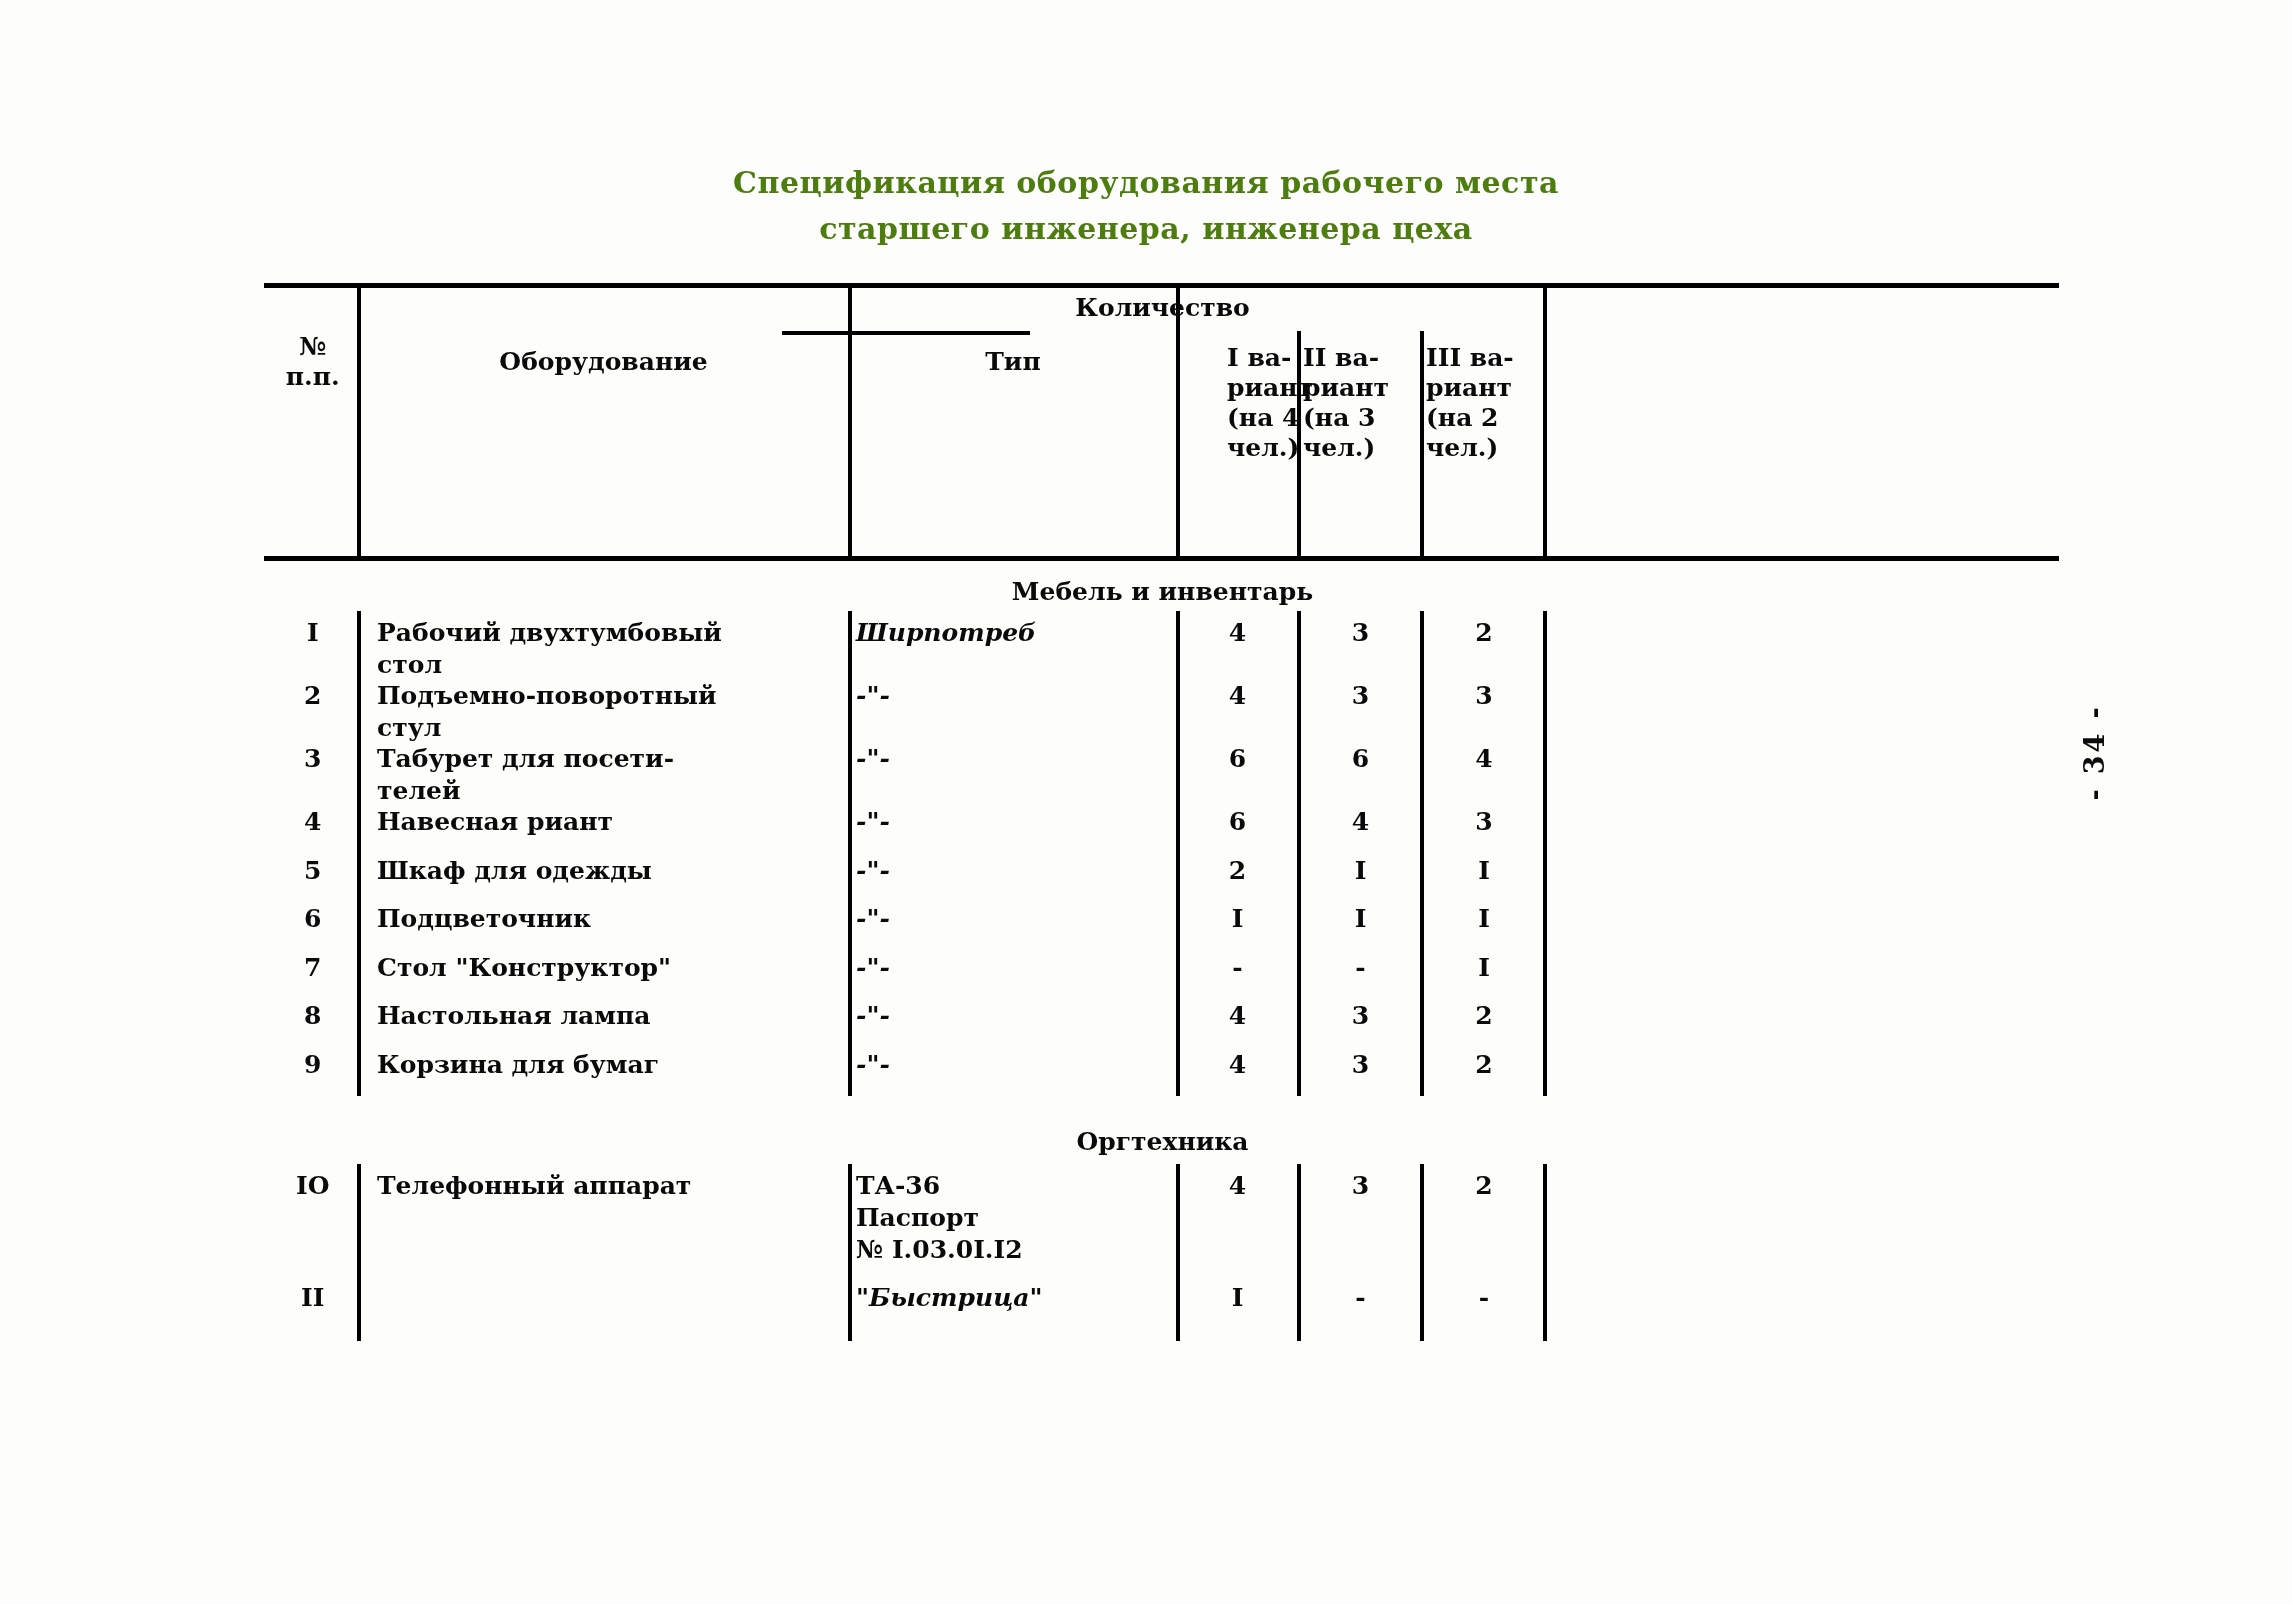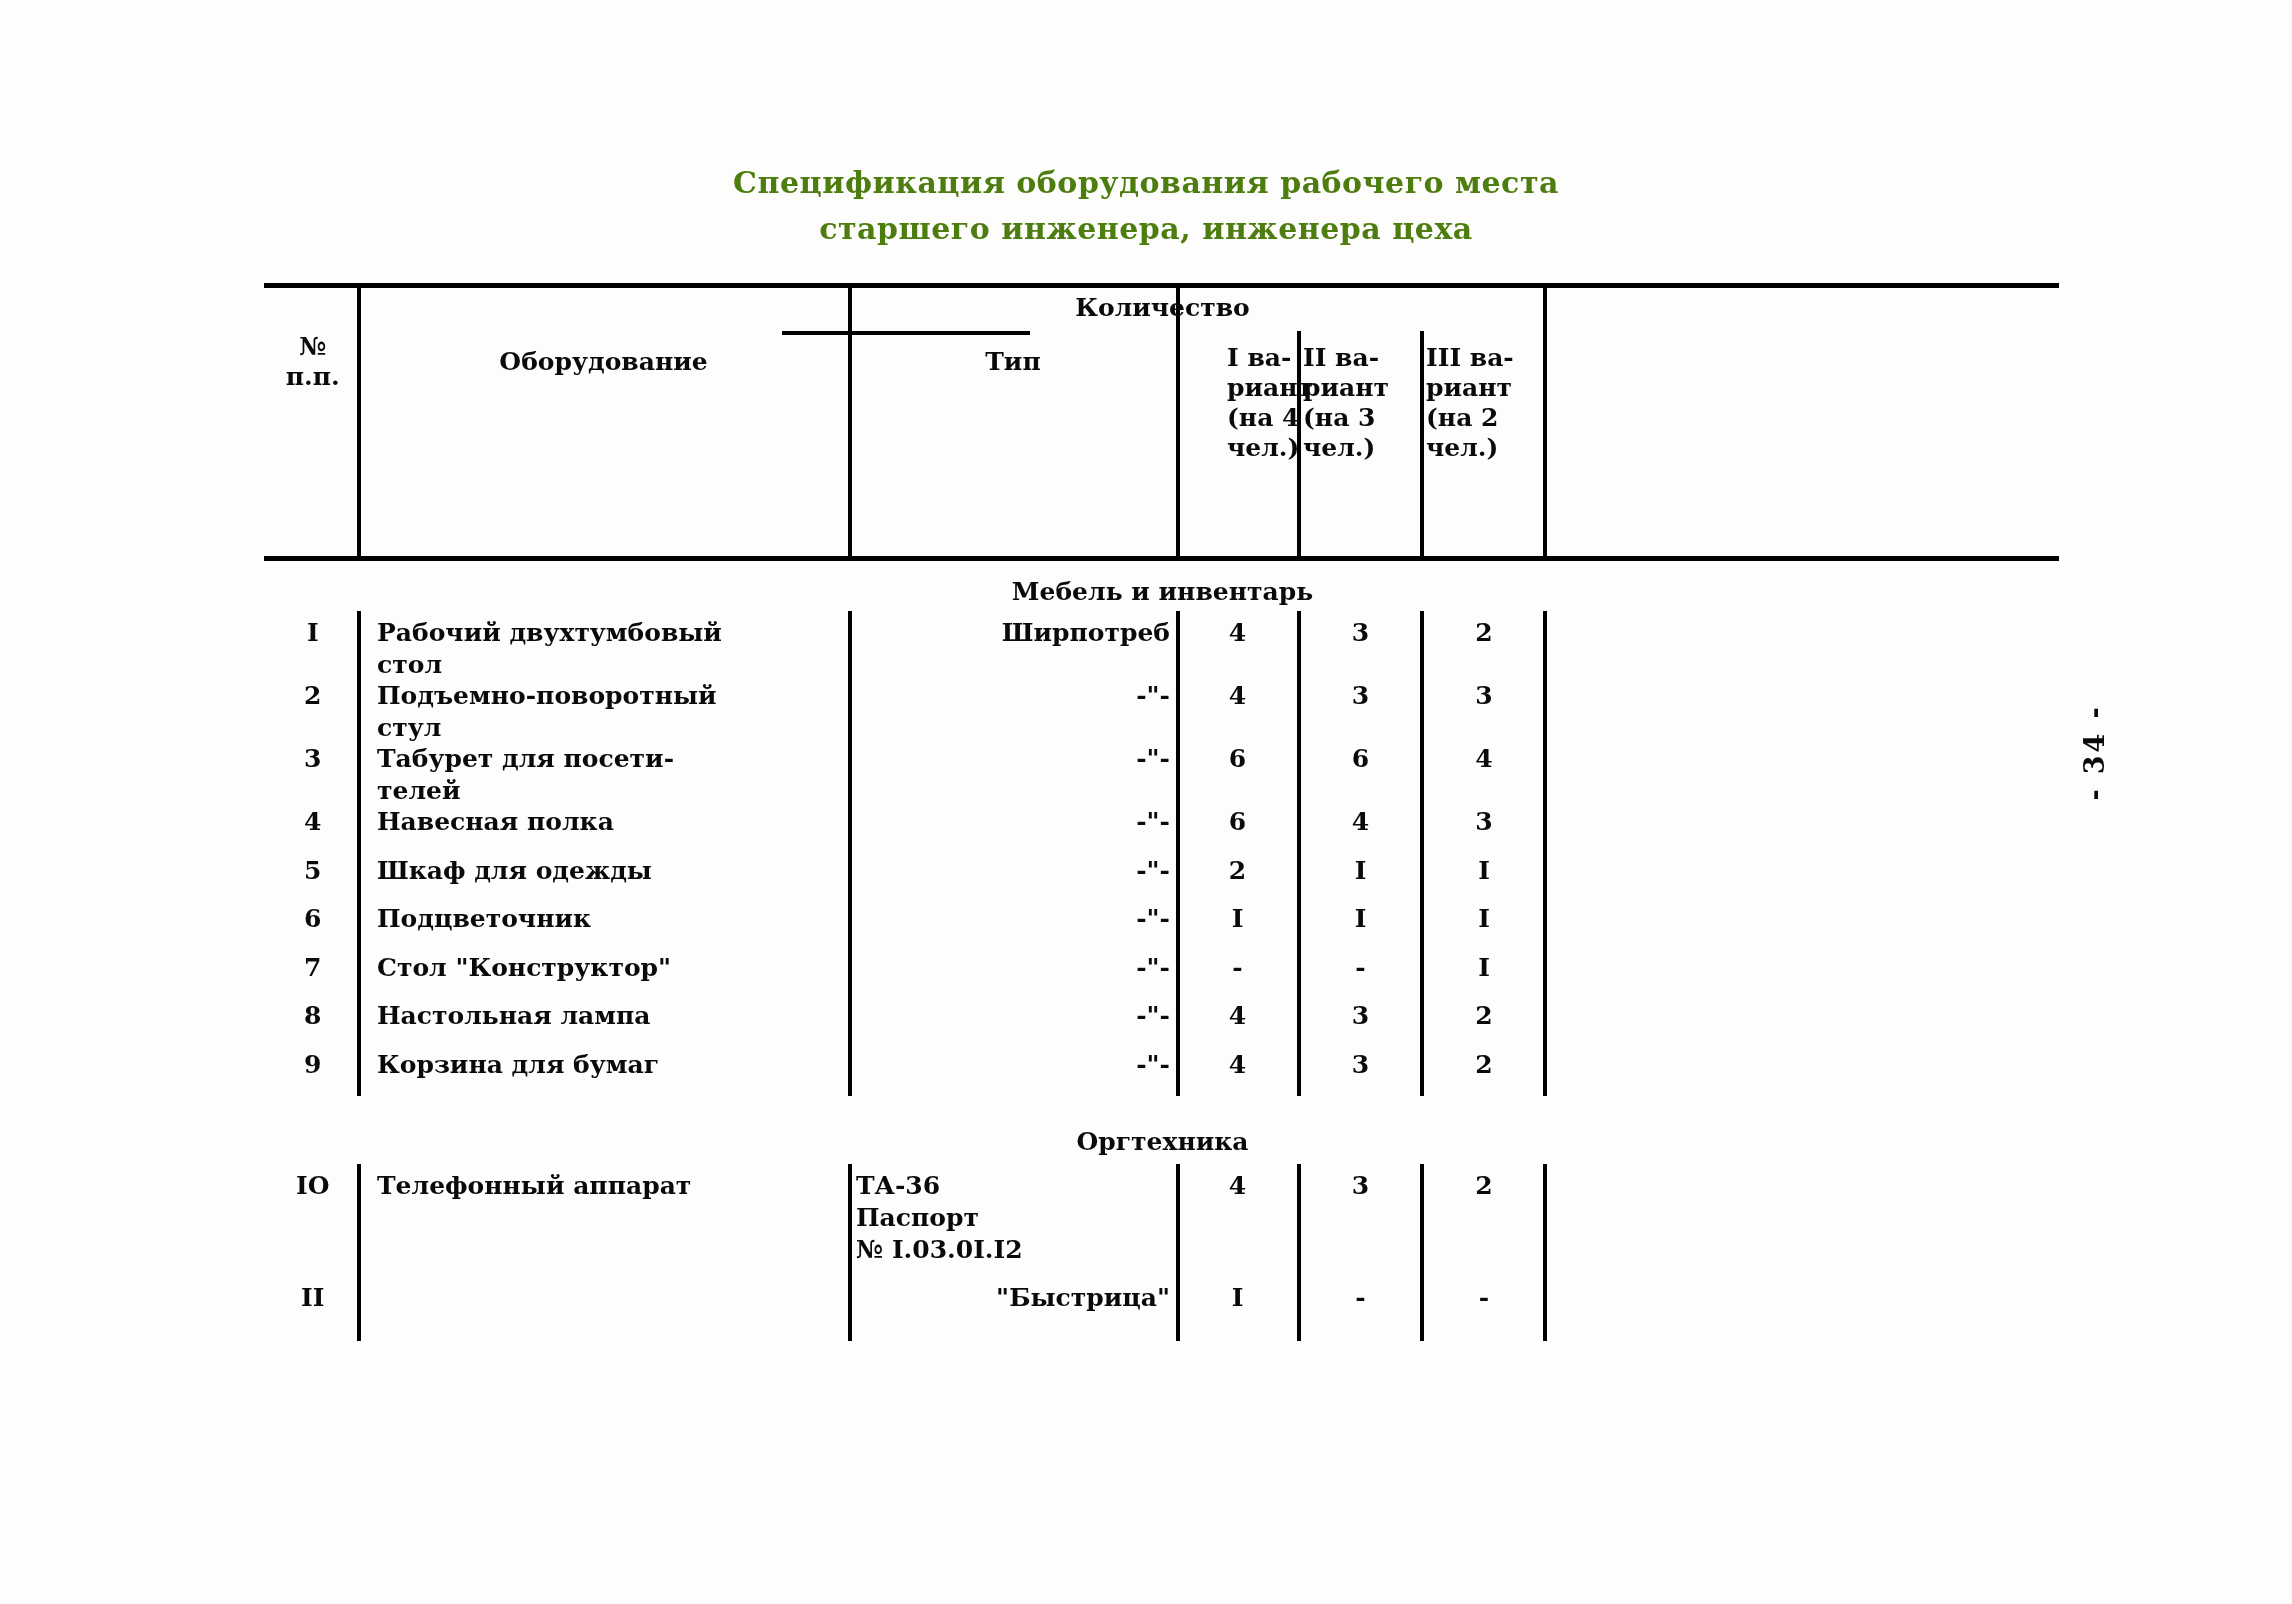--- a/index.html
+++ b/index.html
@@ -90,21 +90,21 @@
     position: absolute;
     font-family: "DejaVu Serif", "Liberation Serif", serif;
     font-weight: bold;
     font-size: 25px;
     line-height: 32px;
     color: #0a0a0a;
     white-space: pre-line;
   }
   .cell.num { text-align: center; }
   .cell.name { text-align: left; }
-  .cell.type { text-align: right; }
+  .cell.type { text-align: left; font-style: italic; }
   .cell.qty { text-align: center; }
 
   
   #page-number {
     position: absolute;
     left: 2026px;
     top: 737px;
     width: 136px;
     font-family: "DejaVu Serif", "Liberation Serif", serif;
     font-weight: bold;
@@ -192,21 +192,21 @@
 
     <div class="cell num" style="left:7.8px;   top:460px; width:82px;">3</div>
     <div class="cell name" style="left:113px; top:460px; width:466px;">Табурет для посети-
 телей</div>
     <div class="cell type" style="left:592px; top:460px; width:314px;">-"-</div>
     <div class="cell qty" style="left:916px; top:460px; width:115px;">6</div>
     <div class="cell qty" style="left:1039px;top:460px; width:115px;">6</div>
     <div class="cell qty" style="left:1162px;top:460px; width:116px;">4</div>
 
     <div class="cell num" style="left:7.8px;   top:523px; width:82px;">4</div>
-    <div class="cell name" style="left:113px; top:523px; width:466px;">Навесная полка</div>
+    <div class="cell name" style="left:113px; top:523px; width:466px;">Навесная риант</div>
     <div class="cell type" style="left:592px; top:523px; width:314px;">-"-</div>
     <div class="cell qty" style="left:916px; top:523px; width:115px;">6</div>
     <div class="cell qty" style="left:1039px;top:523px; width:115px;">4</div>
     <div class="cell qty" style="left:1162px;top:523px; width:116px;">3</div>
 
     <div class="cell num" style="left:7.8px;   top:572px; width:82px;">5</div>
     <div class="cell name" style="left:113px; top:572px; width:466px;">Шкаф для одежды</div>
     <div class="cell type" style="left:592px; top:572px; width:314px;">-"-</div>
     <div class="cell qty" style="left:916px; top:572px; width:115px;">2</div>
     <div class="cell qty" style="left:1039px;top:572px; width:115px;">I</div>

